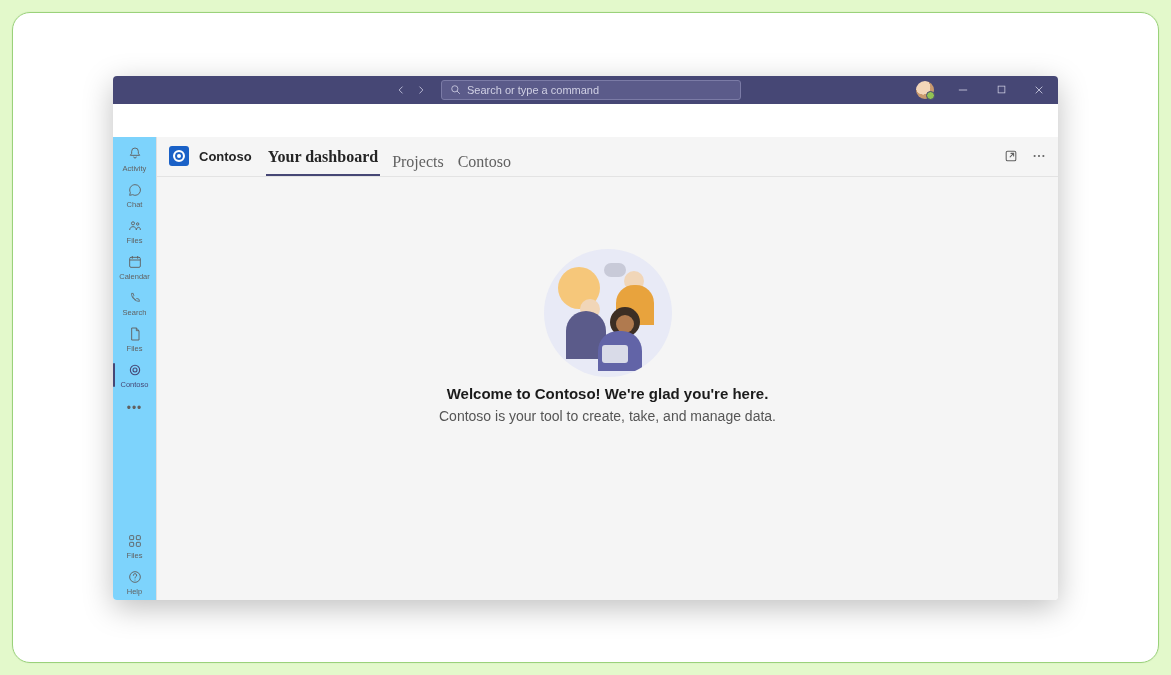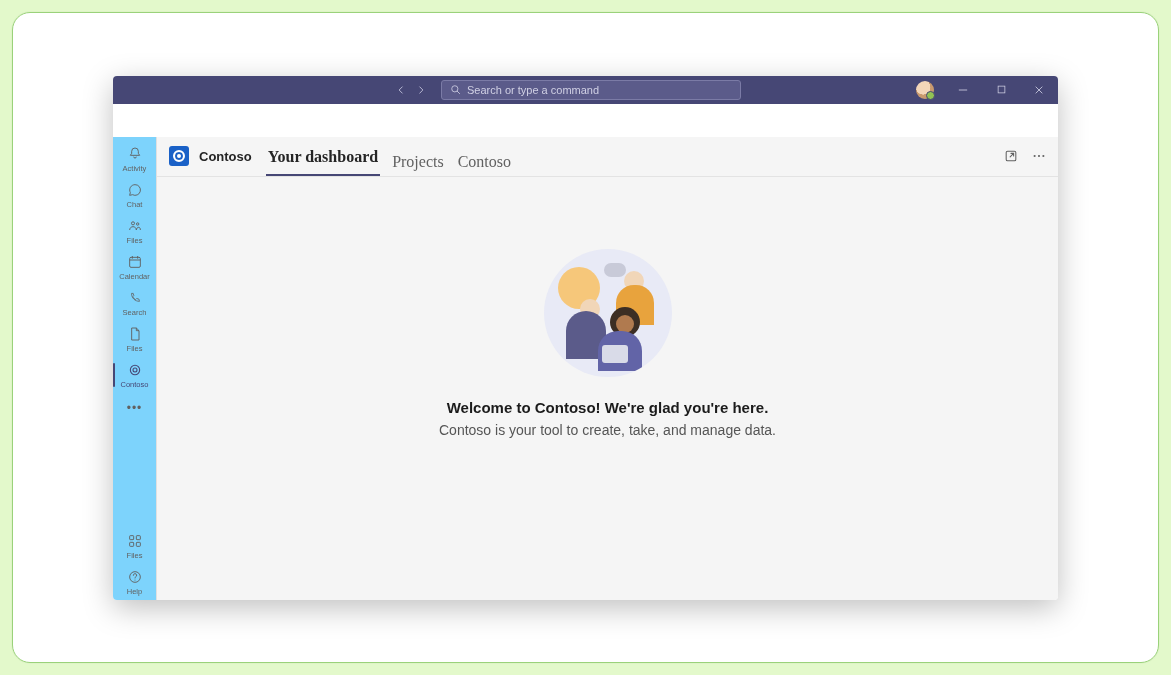--- a/index.html
+++ b/index.html
@@ -169,21 +169,21 @@
   .main {
     flex:1; display:flex; flex-direction:column; align-items:center;
     padding-top: 72px;
   }
   .hero-illus {
     width: 128px; height:128px; border-radius:50%;
     background:#e8eaf6;
     position:relative; overflow:hidden;
   }
   .hero-title {
-    margin-top: 22px;
+    margin-top: 8px;
     font-size: 15px;
     font-weight: 700;
     color:#1b1b1b;
     text-align:right;
   }
   .hero-sub {
     margin-top: 6px;
     font-size: 14px;
     color:#555;
   }

